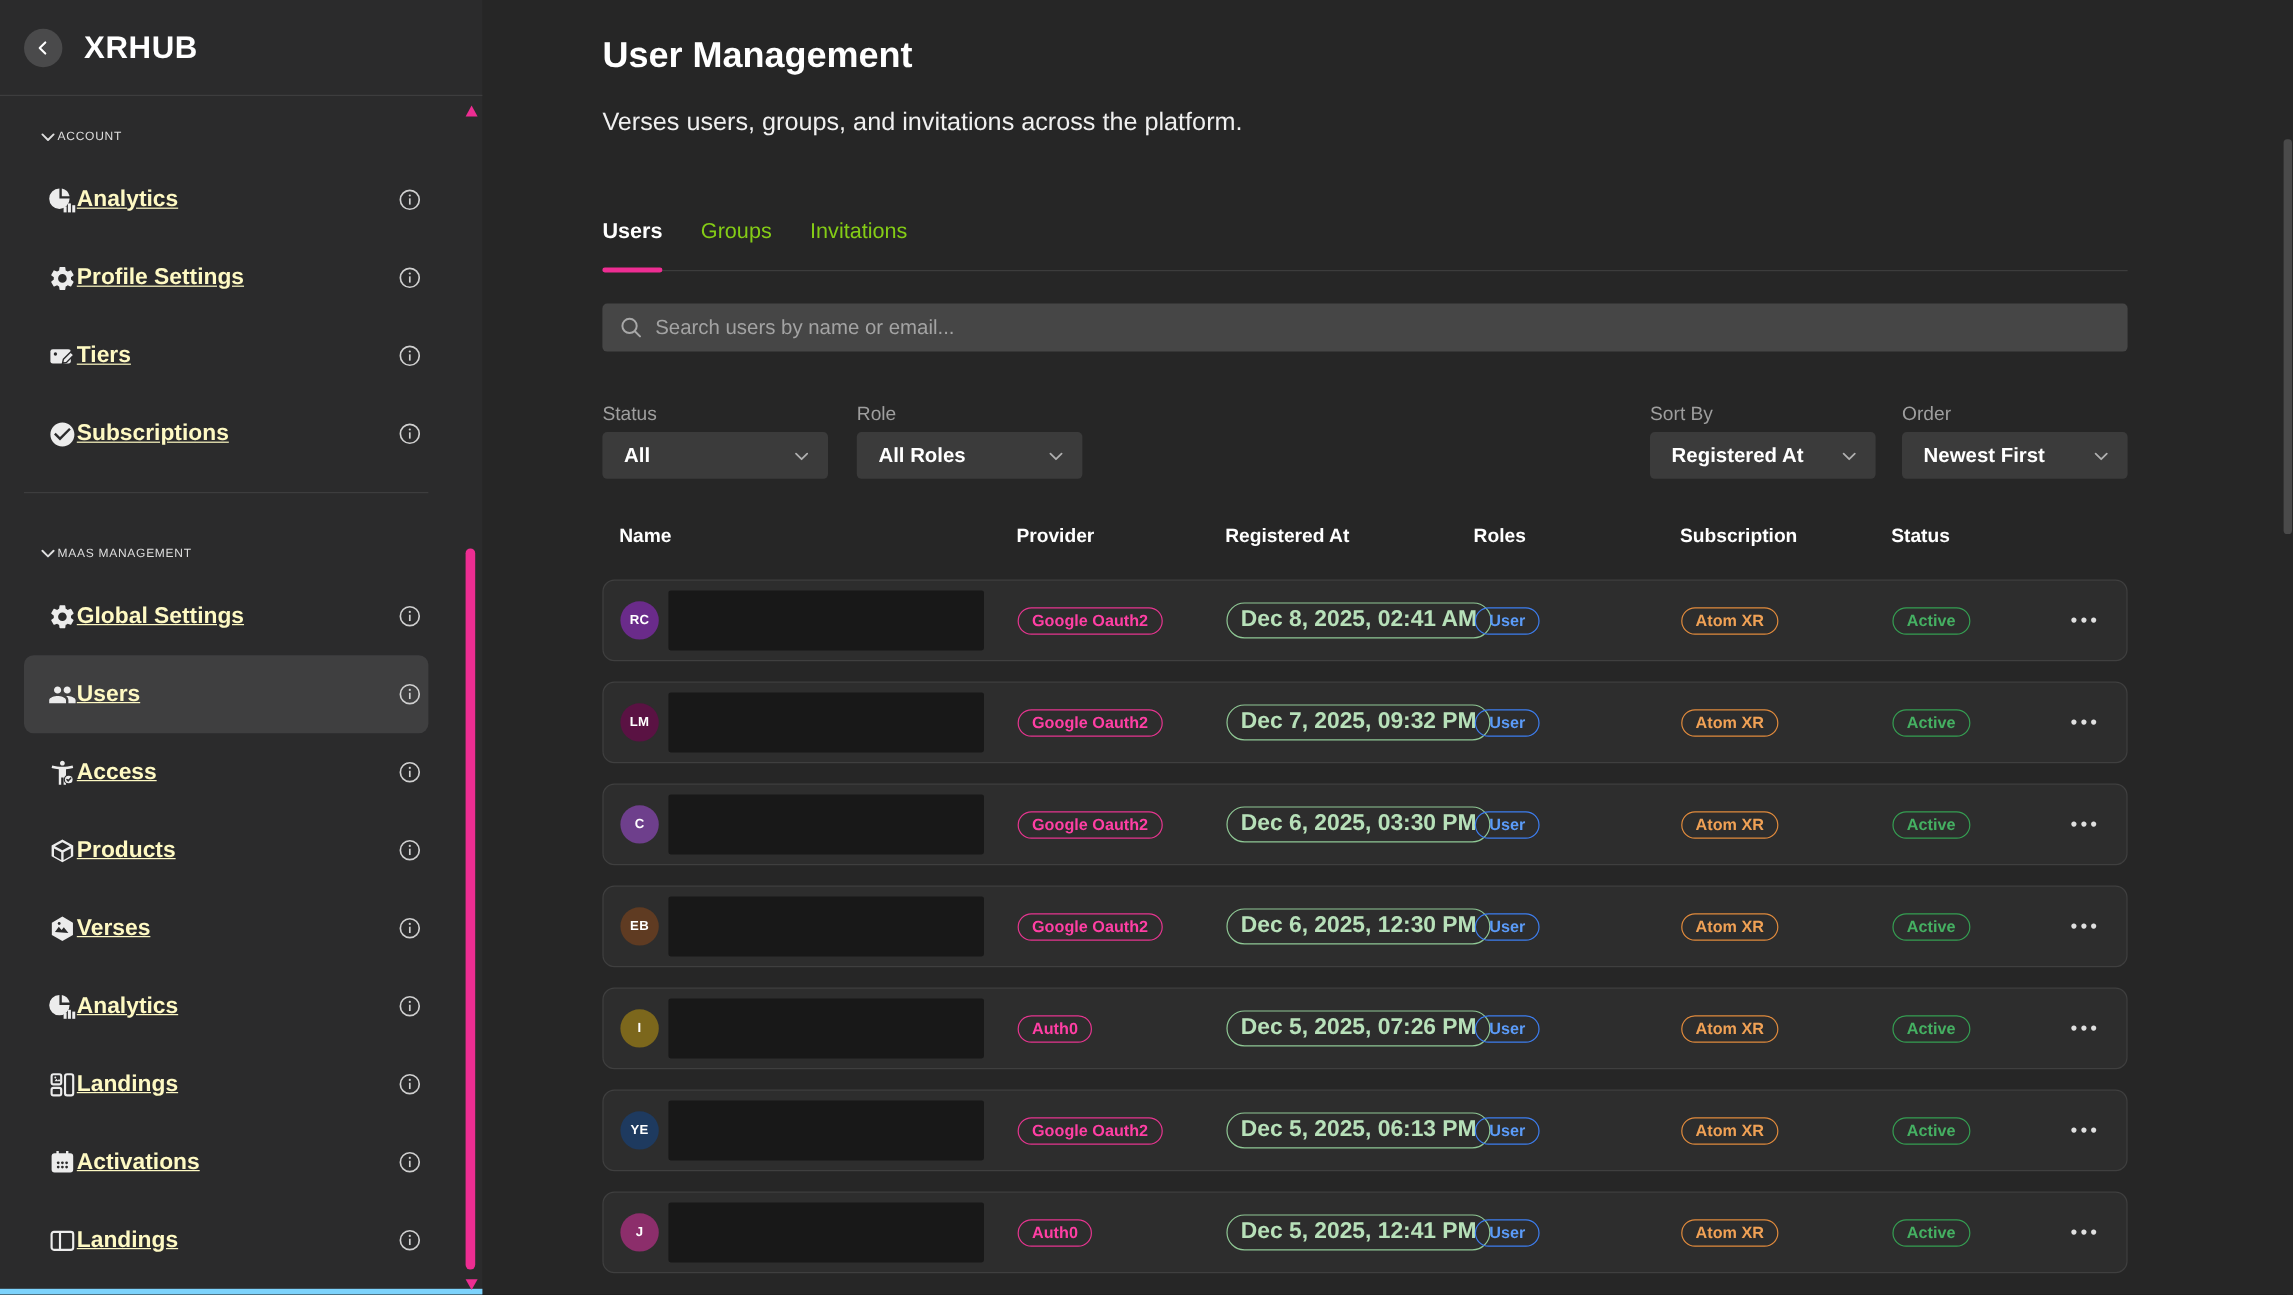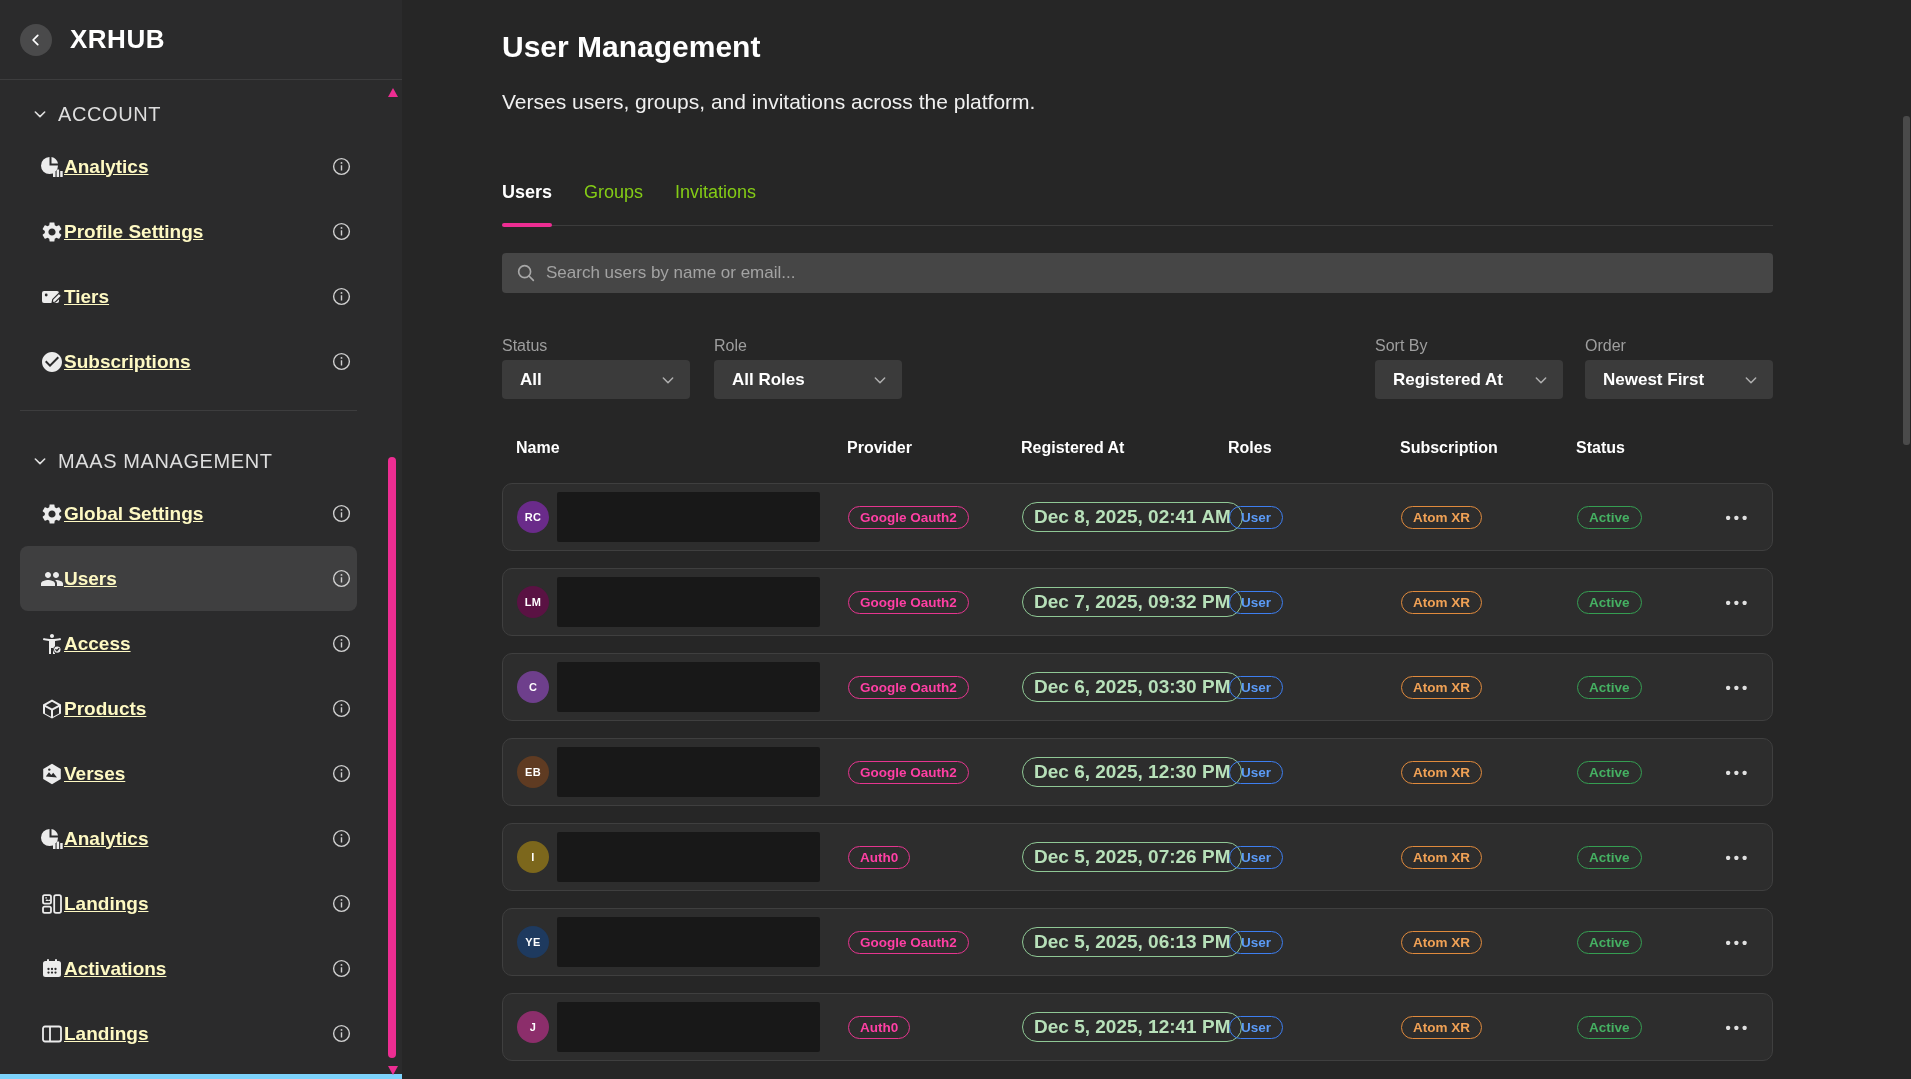--- a/index.html
+++ b/index.html
@@ -6,21 +6,21 @@
   html,body { background:#1b1b1b; }
   body { font-family:"Liberation Sans","DejaVu Sans",sans-serif; }
   #screen { position:relative; width:1911px; height:1079px; background:#262626; overflow:hidden; }
 
   
   .sidebar { position:absolute; left:0; top:0; width:402px; height:1079px; background:#2b2b2c; border-bottom:5px solid #7dd3fc; }
   .sb-header { height:80px; display:flex; align-items:center; gap:18px; padding:0 20px; border-bottom:1px solid #3d3d3e; }
   .back-btn { width:32px; height:32px; border-radius:50%; background:#4a4a4b; display:flex; align-items:center; justify-content:center; cursor:pointer; flex:0 0 auto; }
   .brand { color:#fff; font-size:26px; font-weight:700; letter-spacing:0.5px; }
   .sb-nav { padding:14px 45px 0 20px; }
-  .sb-section-header { height:40px; display:flex; align-items:center; gap:10px; padding-left:12px; color:#dedede; font-size:20px; letter-spacing:0.6px; cursor:pointer; }
+  .sb-section-header { height:40px; display:flex; align-items:center; padding-left:12px; color:#dedede; font-size:10px; letter-spacing:0.6px; cursor:pointer; }
   .sb-item { height:65px; display:flex; align-items:center; padding:0 5px 0 20px; border-radius:8px; cursor:pointer; }
   .sb-item.active { background:#3f3f40; }
   .sb-item .ico { width:24px; height:24px; flex:0 0 auto; display:flex; }
   .sb-item .lbl { flex:1; color:#fef9c3; font-size:19px; font-weight:600;text-decoration:underline; }
   .info-ico { width:21px; height:21px; flex:0 0 auto; display:flex; cursor:pointer; }
   .sb-divider { border:0; border-top:1px solid #3d3d3e; margin:16px 0 30px 0; }
 
   
   .sb-scroll { position:absolute; right:2px; top:80px; width:14px; height:999px; }
   .sb-arrow-up { position:absolute; top:8px; left:2px; width:0; height:0; border-left:5px solid transparent; border-right:5px solid transparent; border-bottom:9px solid #ed2d92; cursor:pointer; }

